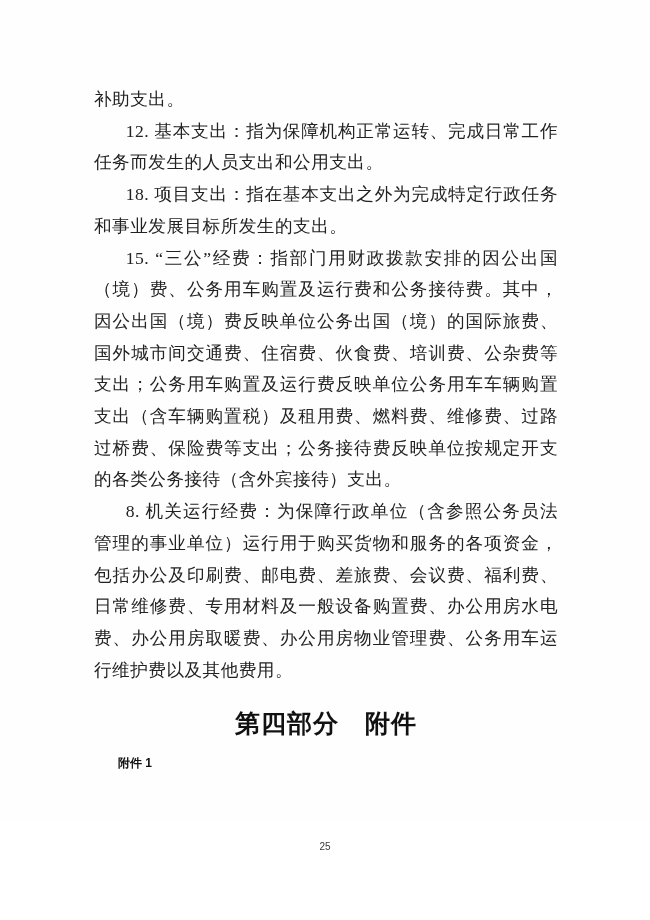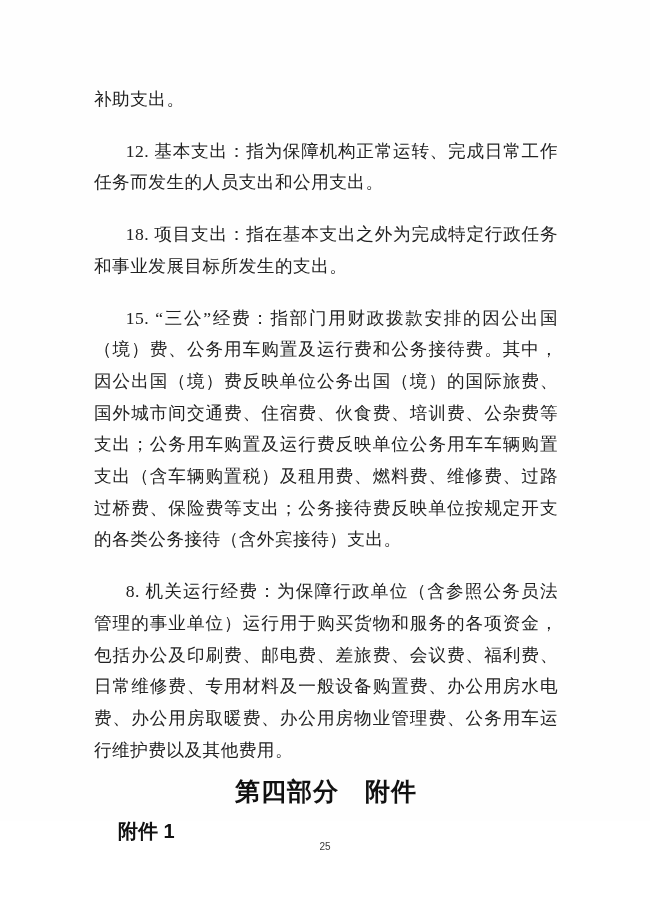--- a/index.html
+++ b/index.html
@@ -31,35 +31,34 @@
     font-size: 17.6px;
     line-height: 31.7px;
     color: #222222;
     text-align: justify;
     text-justify: inter-ideograph;
     letter-spacing: 0.5px;
     font-family: "Liberation Serif", "DejaVu Serif", serif;
   }
   .para.indent {
     text-indent: 1.8em;
-    margin-top: 20px;
   }
   .section-heading {
-    margin: 8px 0 0 0;
+    margin: 20px 0 0 0;
     text-align: center;
     font-size: 25px;
     font-weight: bold;
     letter-spacing: 1px;
     color: #111111;
     font-family: "Liberation Sans", "DejaVu Sans", sans-serif;
     line-height: 34px;
   }
   .attachment-label {
     margin-top: 12px;
-    font-size: 20px;
+    font-size: 12px;
     font-weight: bold;
     color: #111111;
     font-family: "Liberation Sans", "DejaVu Sans", sans-serif;
     line-height: 22px;
     padding-left: 24px;
   }
   .page-number {
     position: absolute;
     left: 0;
     top: 841px;

